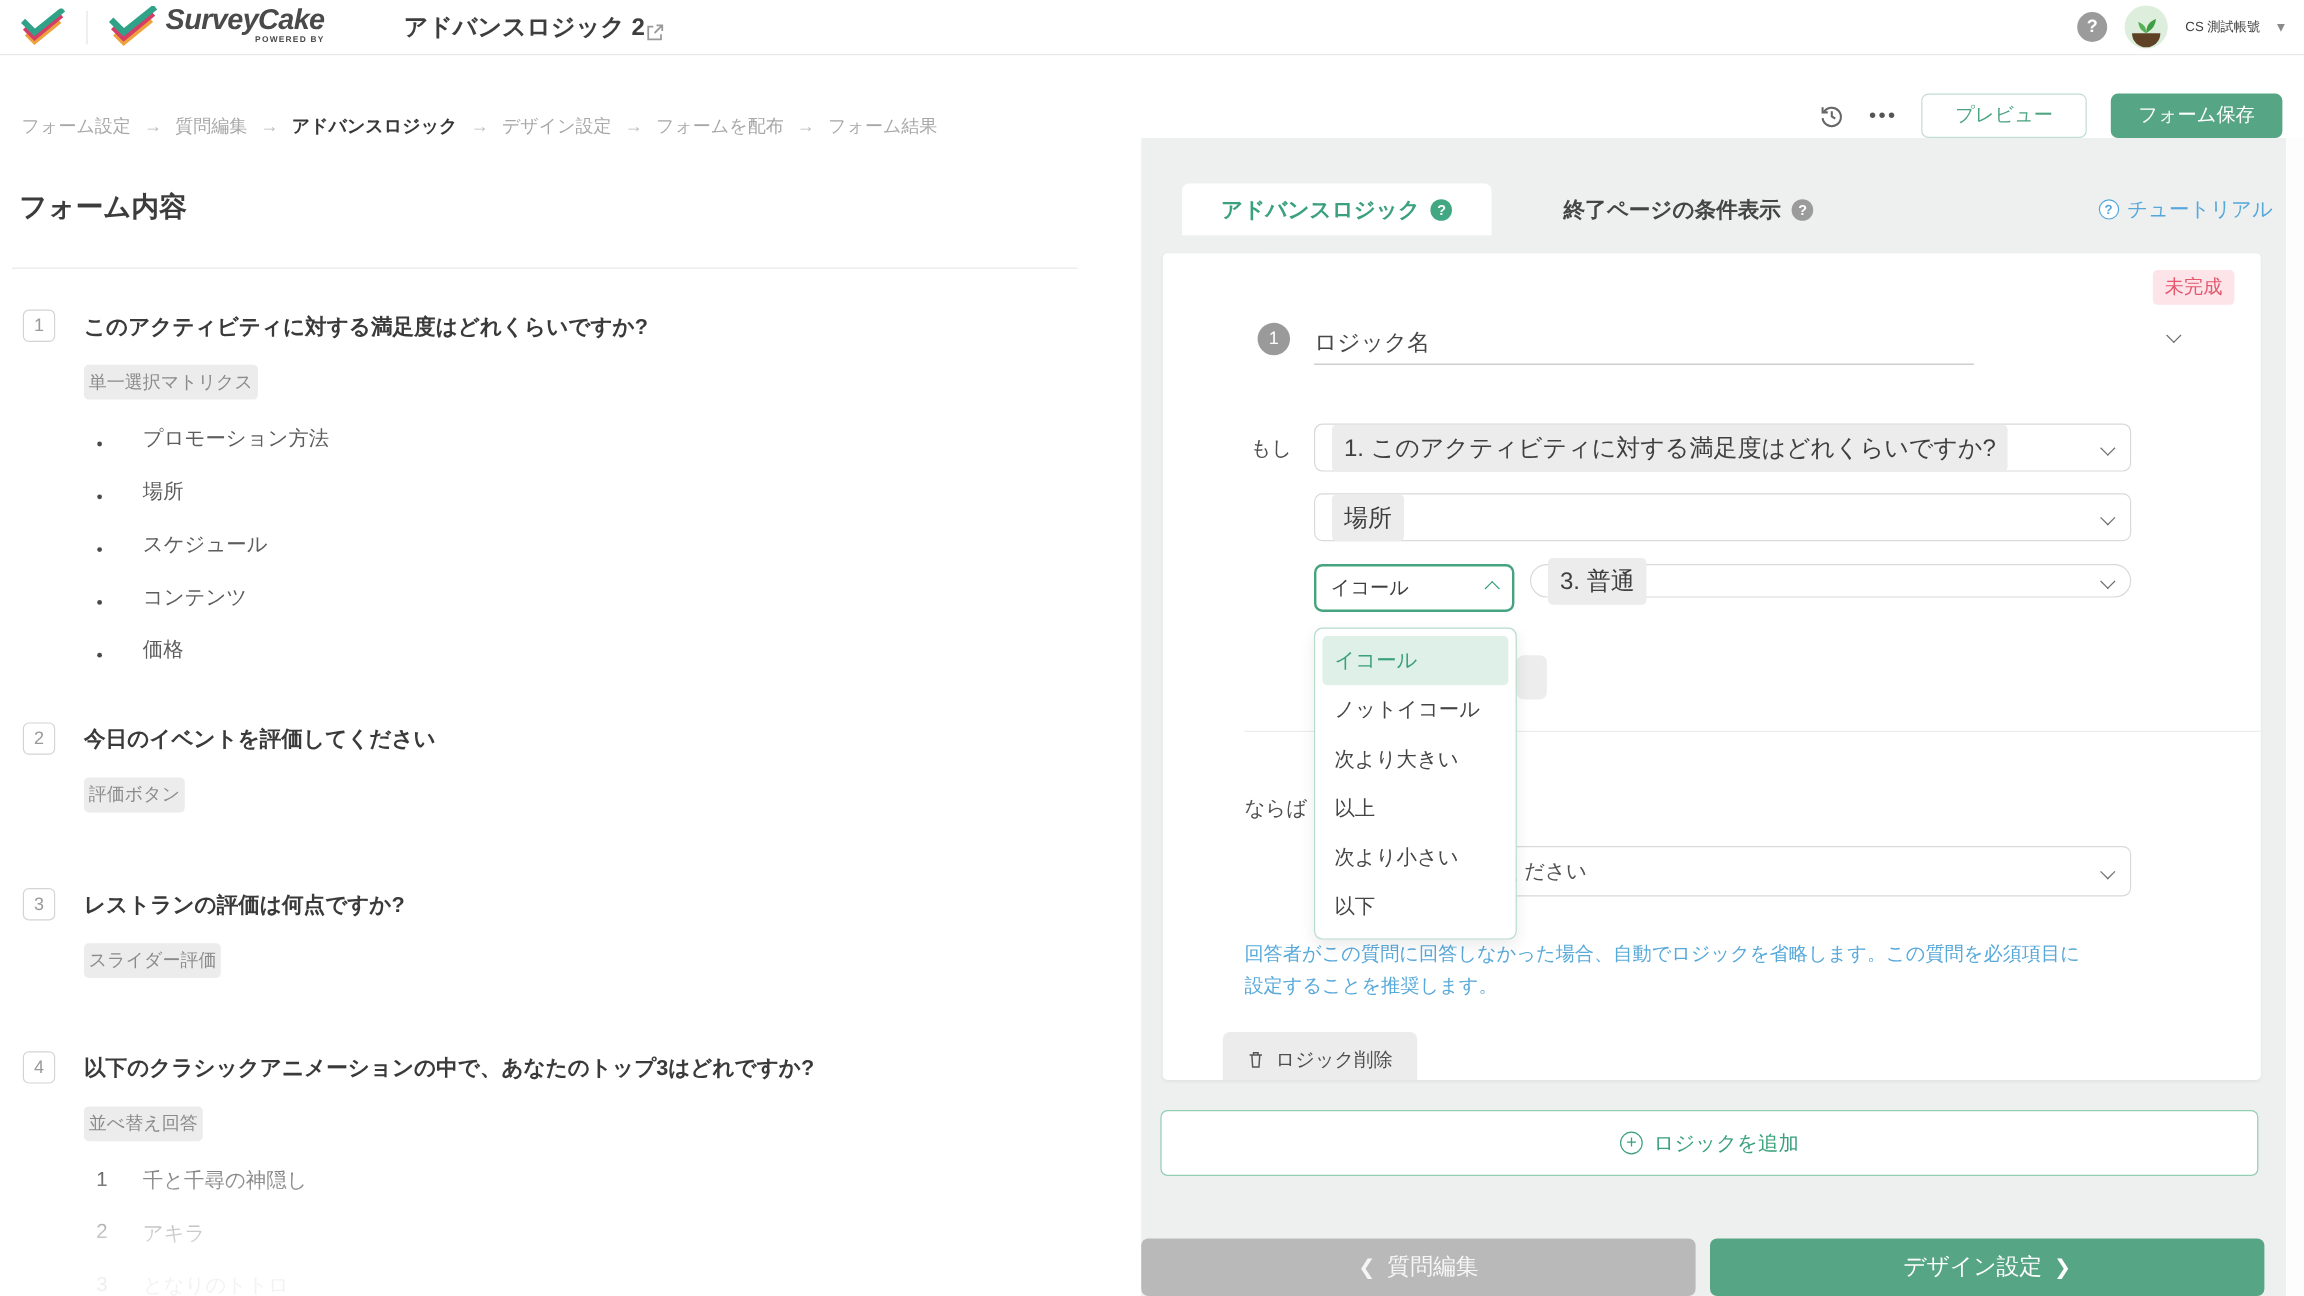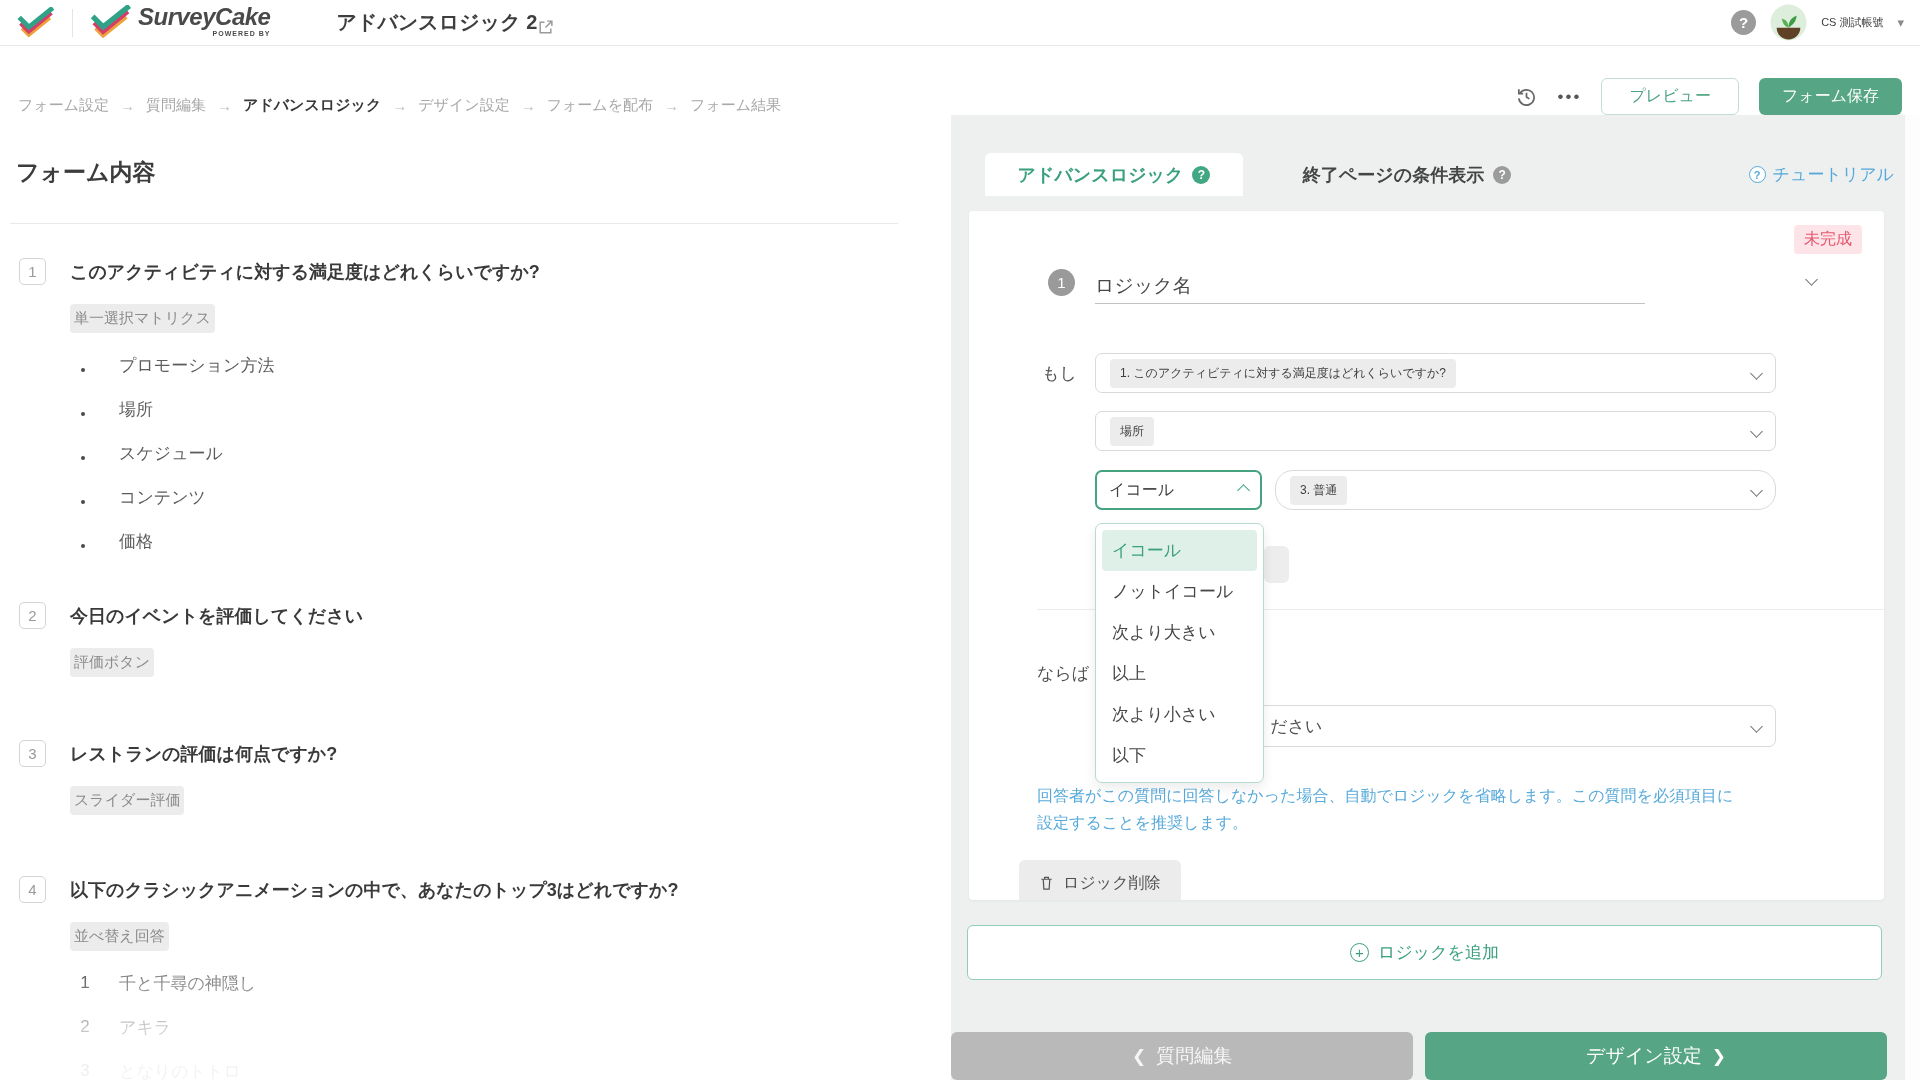--- a/index.html
+++ b/index.html
@@ -69,23 +69,23 @@
   .logic-underline { position:absolute; left:126px; top:92px; width:550px; height:1px; background:#c2c2c2; }
   .chev { display:inline-block; width:9px; height:9px; border-right:1.8px solid #6f6f6f; border-bottom:1.8px solid #6f6f6f; transform:rotate(45deg); }
   .chev.up { transform:rotate(-135deg); border-color:#3aa17c; }
   .card-chev { position:absolute; left:838px; top:64px; cursor:pointer; }
   .cond-label { position:absolute; font-size:17px; color:#4f4f4f; }
   .lbl-if { left:73px; top:151px; } .lbl-then { left:68px; top:451px; }
   .select { position:absolute; background:#fff; border:1px solid #d9d9d9; border-radius:7px; display:flex; align-items:center; padding:0 14px; cursor:pointer; }
   .sel-q { left:126px; top:142px; width:681px; height:40px; }
   .sel-row { left:126px; top:200px; width:681px; height:40px; }
   .sel-op { left:126px; top:259px; width:167px; height:40px; border:2px solid #47a37f; padding:0 12px; }
-  .sel-val { left:306px; top:259px; width:501px; height:40px;border-radius:18px; }
+  .sel-val { left:306px; top:259px; width:501px; height:28px;border-radius:18px; }
   .sel-action { left:126px; top:494px; width:681px; height:42px; }
-  .chip { background:#ececec; color:#3f3f3f; font-size:12px; padding:6px 10px; border-radius:4px; white-space:nowrap;text-align:right; }
+  .chip { background:#ececec; color:#3f3f3f; font-size:20px; padding:6px 10px; border-radius:4px; white-space:nowrap;text-align:right; }
   .sel-chevron { margin-left:auto; flex:none; }
   .op-text { font-size:16px; color:#3e3e3e; }
   .action-placeholder { margin-left:74px; font-size:17px; color:#4f4f4f; }
   .chip-fragment { position:absolute; left:295px; top:335px; width:25px; height:37px; background:#ededed; border-radius:6px; z-index:1; }
   .card-divider { position:absolute; left:68px; top:398px; width:849px; height:1px; background:#ececec; }
   .dropdown { position:absolute; left:126px; top:312px; width:169px; background:#fff; border:1px solid #b7dccb; border-radius:7px; padding:6px 0; box-shadow:0 5px 12px rgba(0,0,0,0.08); z-index:5; }
   .dd-item { height:41px; line-height:41px; padding-left:16px; font-size:17px; color:#454545; cursor:pointer; white-space:nowrap; }
   .dd-item.selected { margin:0 6px; padding-left:10px; background:#dff0e8; color:#3aa17c; border-radius:4px; }
   .helper { position:absolute; left:68px; top:571px; width:712px; font-size:16px; line-height:1.7; color:#57a9da; }
   .btn-delete { position:absolute; left:50px; top:649px; height:46px; padding:0 20px; background:#ececec; border:none; border-radius:6px; display:flex; align-items:center; gap:9px; font-size:16px; color:#4f4f4f; cursor:pointer; }

